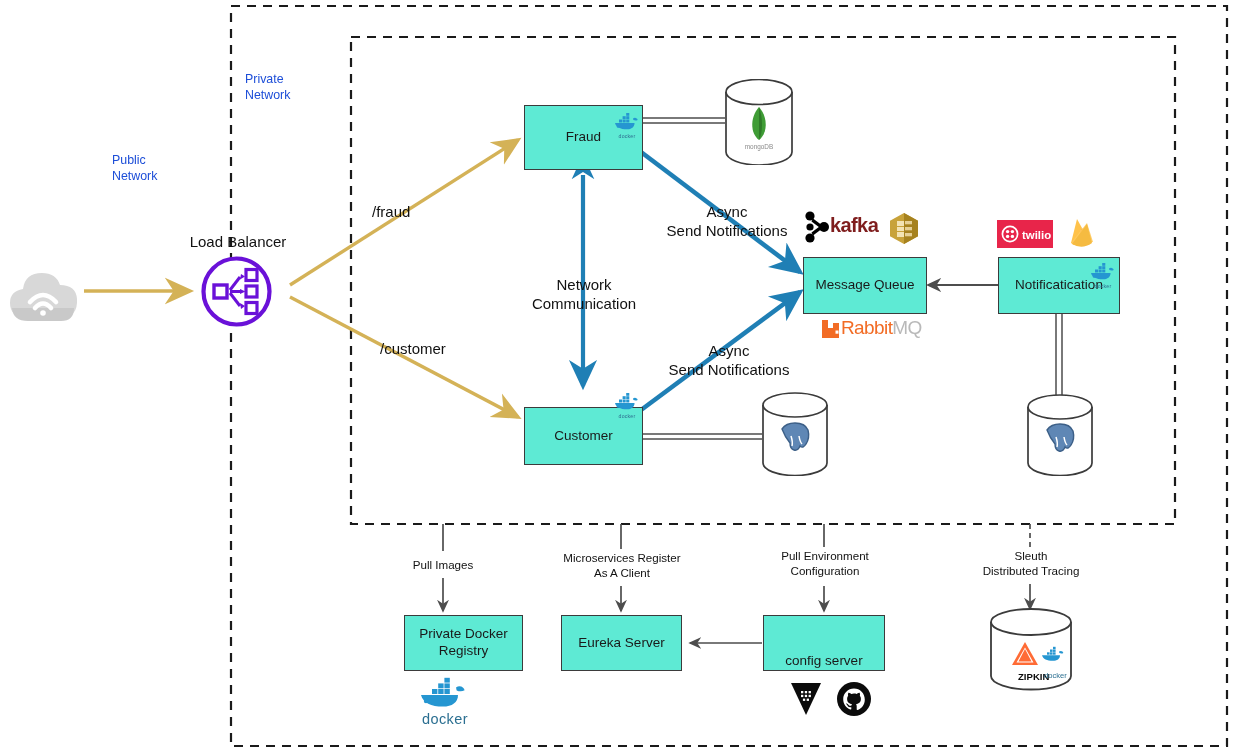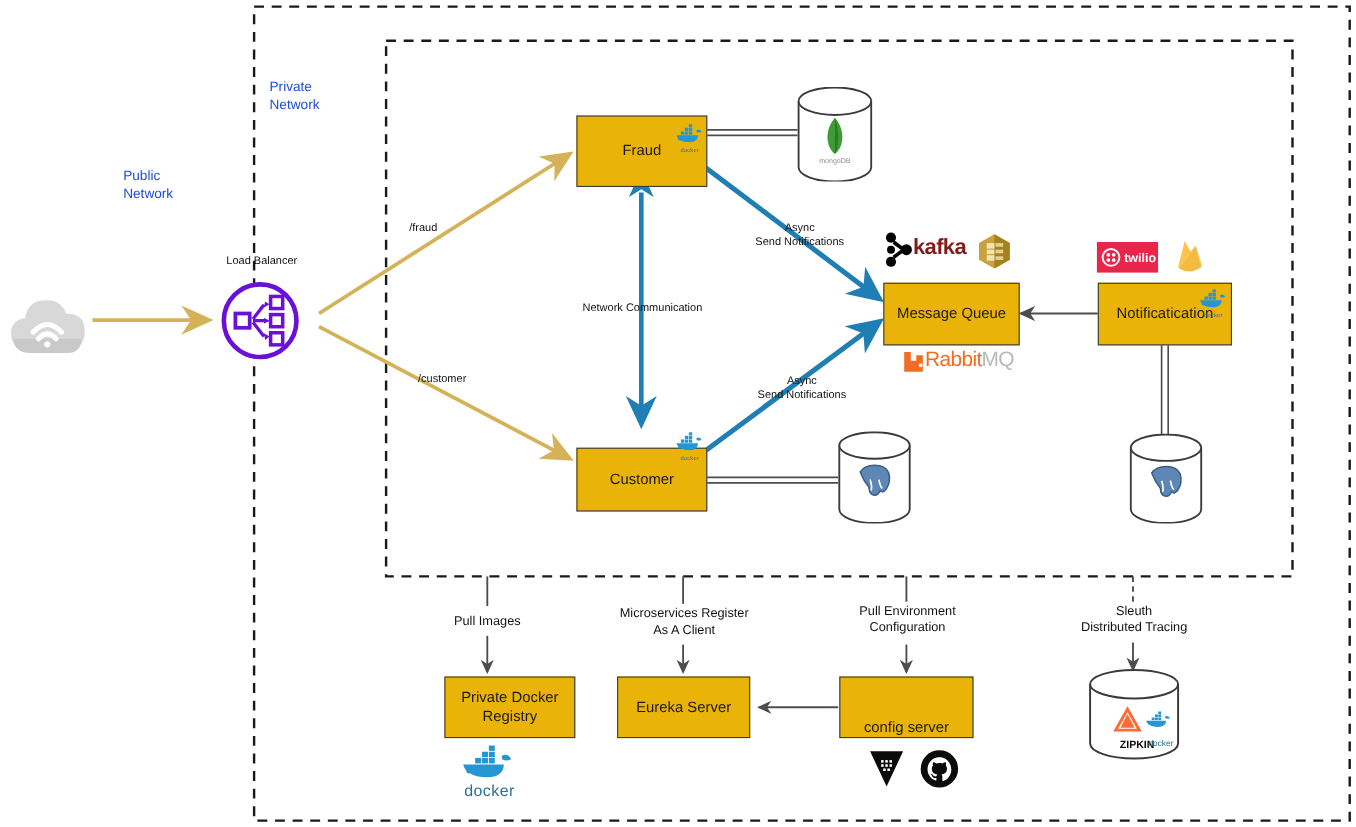--- a/index.html
+++ b/index.html
@@ -1,23 +1,23 @@
 <!DOCTYPE html>
 <html><head>
 <meta charset="utf-8">
 <style>
   html,body{margin:0;padding:0;background:#ffffff;}
   body{width:1233px;height:752px;position:relative;overflow:hidden;
        font-family:"Liberation Sans",sans-serif;color:#000;}
   #stage{position:absolute;left:0;top:0;width:1233px;height:752px;}
   svg#wires{position:absolute;left:0;top:0;width:1233px;height:752px;overflow:visible;}
-  .node{position:absolute;box-sizing:border-box;background:#eab308;
+  .node{position:absolute;box-sizing:border-box;background:#5eead4;
         border:1.6px solid #3b3b3b;display:flex;align-items:center;justify-content:center;
         text-align:center;font-size:13.5px;line-height:1.25;color:#1a1a1a;z-index:6;}
-  .lbl{position:absolute;font-size:10px;line-height:1.28;color:#111;text-align:center;
+  .lbl{position:absolute;font-size:15px;line-height:1.28;color:#111;text-align:center;
        white-space:pre-line;z-index:7;}
   .lbl.small{font-size:11.6px;}
   .zone-label{position:absolute;font-size:12.4px;line-height:1.3;text-align:left;
               white-space:pre-line;color:#1d4ed8;z-index:7;}
   .cyl{position:absolute;z-index:5;}
   .badge{position:absolute;z-index:8;}
   .docker-mini{position:absolute;z-index:9;width:34px;text-align:center;}
   .docker-mini .cap{font-size:5.2px;color:#2f6f91;letter-spacing:.2px;margin-top:-2px;
                     font-family:"Liberation Sans",sans-serif;}
 </style>

